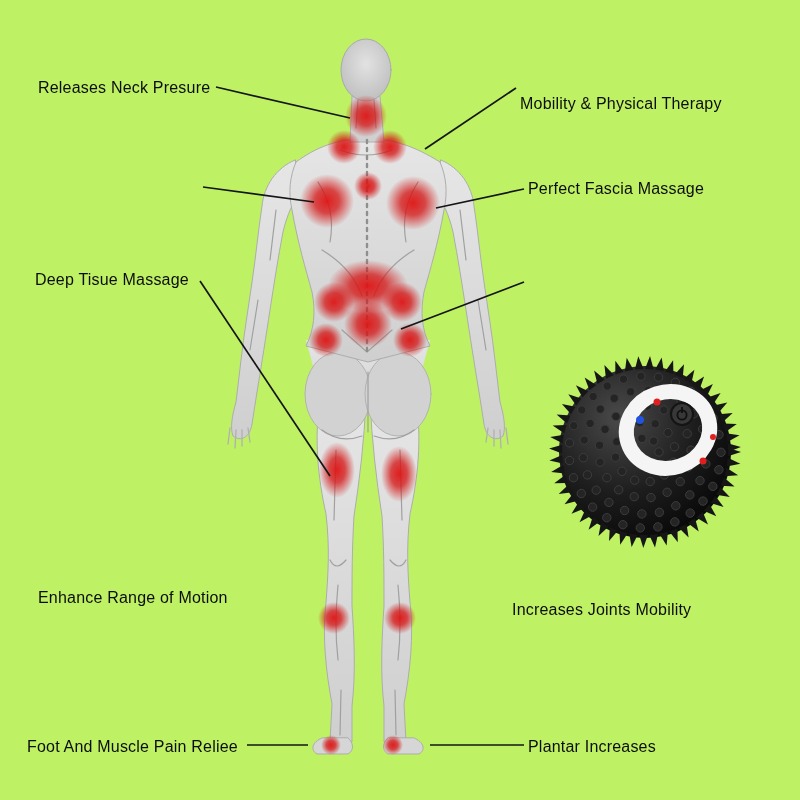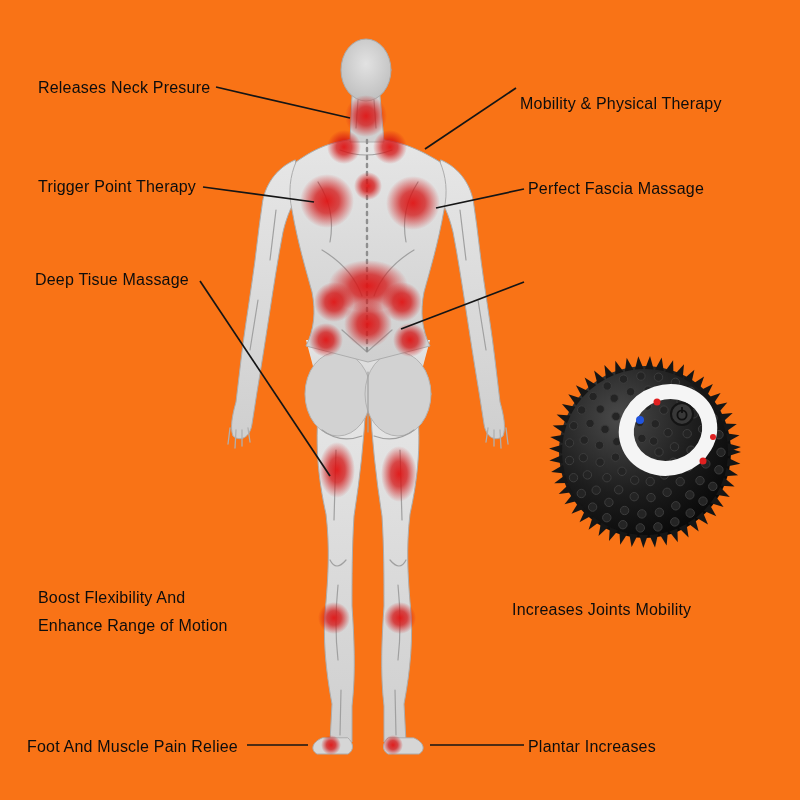--- a/index.html
+++ b/index.html
@@ -1,16 +1,16 @@
 <!DOCTYPE html>
 <html><head>
 <meta charset="utf-8">
 <style>
   html,body{margin:0;padding:0;background:#ffffff;}
-  .stage{position:relative;width:800px;height:800px;background:#f97316;overflow:hidden;
+  .stage{position:relative;width:800px;height:800px;background:#bef264;overflow:hidden;
          font-family:"Liberation Sans", sans-serif;}
   .stage svg{position:absolute;left:0;top:0;}
   .label{position:absolute;font-size:16px;line-height:1.2;color:#0d0d0d;
          white-space:nowrap;letter-spacing:.2px;}
   .label.two-line{line-height:28px;}
   .label.two-line span{display:block;}
 </style>
 </head>
 <body>
 
@@ -280,23 +280,21 @@
       </g>
       <circle cx="657" cy="402" r="3.5" fill="#e02020"></circle>
       <circle cx="703" cy="461" r="3.5" fill="#e02020"></circle>
       <circle cx="713" cy="437" r="3" fill="#e02020"></circle>
       <circle cx="640" cy="420" r="4" fill="#2255dd"></circle>
     </g>
   </svg>
 
   <div class="label" style="left:38px;top:78px">Releases Neck Presure</div>
   <div class="label" style="left:520px;top:94px">Mobility &amp; Physical Therapy</div>
-  <div class="label" style="left:38px;top:177px">Trigger Point Therapy</div>
   <div class="label" style="left:35px;top:270px">Deep Tisue Massage</div>
   <div class="label" style="left:528px;top:179px">Perfect Fascia Massage</div>
   <div class="label two-line" style="left:38px;top:584px">
-    <span>Boost Flexibility And</span>
     <span>Enhance Range of Motion</span>
   </div>
   <div class="label" style="left:512px;top:600px">Increases Joints Mobility</div>
   <div class="label" style="left:27px;top:737px">Foot And Muscle Pain Reliee</div>
   <div class="label" style="left:528px;top:737px">Plantar Increases</div>
 </div>
 
 </body></html>

